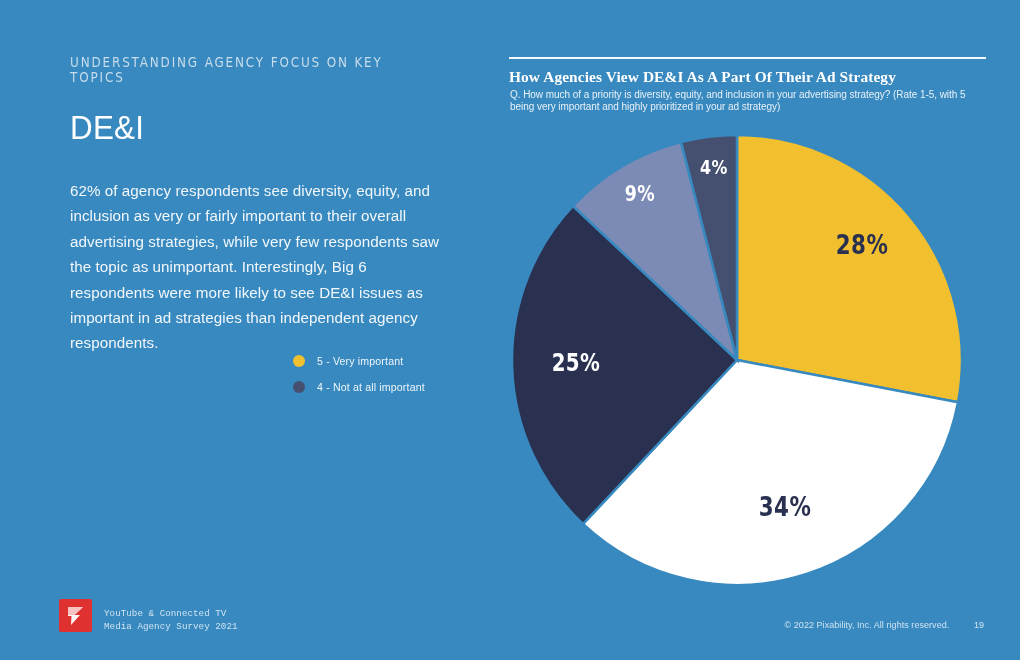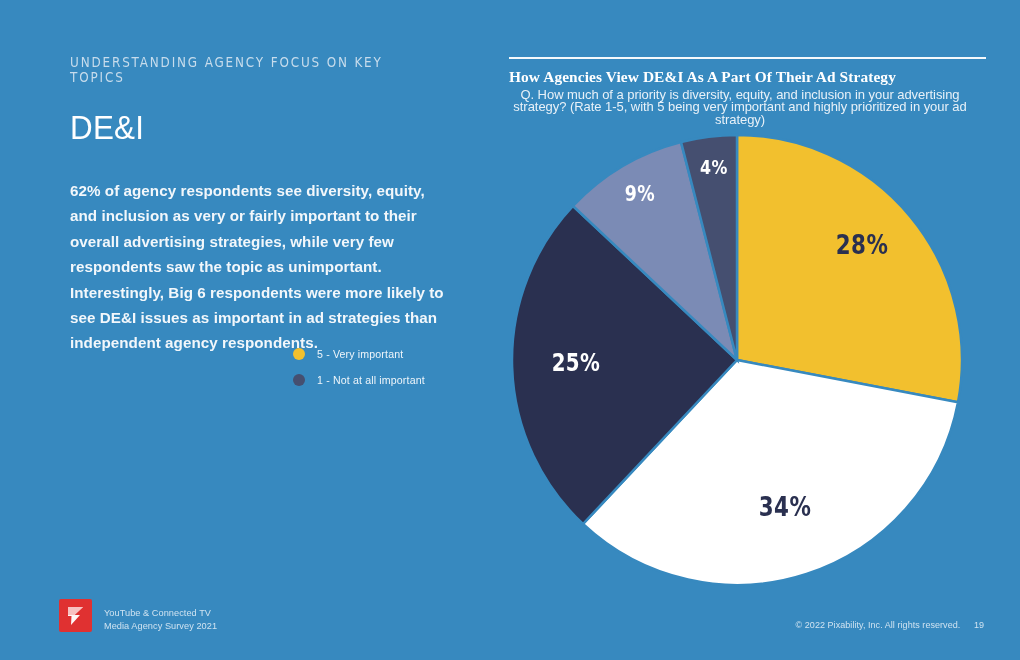--- a/index.html
+++ b/index.html
@@ -19,86 +19,86 @@
     font-weight:400;line-height:1;
     transform:scaleX(0.92);transform-origin:left center;
   }
   .bigtitle{
     font-size:33px;color:#ffffff;font-weight:400;
     margin-top:27px;line-height:1;letter-spacing:0.3px;
     transform:scaleX(0.95);transform-origin:left center;
   }
   .para{
     margin-top:34px;color:#f2f7fb;font-size:15.2px;
-    line-height:25.4px;font-weight:700;letter-spacing:0.05px;
+    line-height:25.4px;font-weight:400;letter-spacing:0.05px;
     width:375px;
   }
 
   
   .legend{position:absolute;left:293px;top:348px;}
-  .lrow{display:flex;align-items:flex-start;height:25.7px;}
+  .lrow{display:flex;align-items:center;height:25.7px;}
   .ldot{width:12px;height:12px;border-radius:50%;flex:0 0 auto;}
   .ltext{margin-left:12px;color:#eef5fa;font-size:10.6px;letter-spacing:0.15px;white-space:nowrap;}
 
   
   .rule{position:absolute;left:509px;top:57px;width:477px;height:2px;background:#ffffff;opacity:.95;}
   .chart-title{
     position:absolute;left:509px;top:68px;width:480px;
     color:#ffffff;font-size:15.4px;font-weight:bold;
     letter-spacing:0.1px;
     font-family:Liberation Serif, serif;
   }
   .chart-sub{
     position:absolute;left:510px;top:89px;width:460px;
-    color:#e8f1f8;font-size:13px;line-height:12.4px;letter-spacing:-0.05px;text-align:center;
+    color:#e8f1f8;font-size:10px;line-height:12.4px;letter-spacing:-0.05px;
   }
 
   .pie-wrap{position:absolute;left:0;top:0;width:1020px;height:660px;pointer-events:none;}
   .pielabel{
     position:absolute;font-weight:bold;
     font-family:"DejaVu Sans Condensed","Liberation Sans",sans-serif;
     transform:translate(-50%,-50%) scaleX(0.88);
     white-space:nowrap;letter-spacing:0.5px;
   }
 
   
   .logo{
     position:absolute;left:59px;top:599px;width:33px;height:33px;
     background:#e03131;border-radius:2px;
   }
   .logo svg{display:block;}
   .foot-left{
     position:absolute;left:104px;top:607px;color:#cfe3f1;
-    font-size:9.2px;line-height:13.4px;letter-spacing:0.05px;
+    font-size:9.2px;line-height:13.4px;letter-spacing:0.05px;font-family:Liberation Mono, monospace;
   }
   .foot-right{
     position:absolute;right:36px;top:620px;color:#cfe3f1;
     font-size:9px;letter-spacing:0.05px;white-space:nowrap;
   }
-  .pageno{margin-left:11px;}
+  .pageno{margin-left:22px;}
 </style>
 </head>
 <body>
 
 <div class="slide">
 
   <div class="left">
     <div class="eyebrow">UNDERSTANDING AGENCY FOCUS ON KEY TOPICS</div>
     <div class="bigtitle">DE&amp;I</div>
     <div class="para">62% of agency respondents see diversity, equity, and inclusion as very or fairly important to their overall advertising strategies, while very few respondents saw the topic as unimportant. Interestingly, Big 6 respondents were more likely to see DE&amp;I issues as important in ad strategies than independent agency respondents.</div>
   </div>
 
   <div class="legend">
     <div class="lrow">
       <span class="ldot" style="background:#F2C02E"></span>
       <span class="ltext">5 - Very important</span>
     </div>
     <div class="lrow">
       <span class="ldot" style="background:#454F70"></span>
-      <span class="ltext">1 - Not at all important</span>
+      <span class="ltext">4 - Not at all important</span>
     </div>
   </div>
 
   <div class="rule"></div>
   <div class="chart-title">How Agencies View DE&amp;I As A Part Of Their Ad Strategy</div>
   <div class="chart-sub">Q. How much of a priority is diversity, equity, and inclusion in your advertising strategy? (Rate 1-5, with 5 being very important and highly prioritized in your ad strategy)</div>
 
   <div class="pie-wrap">
     <svg width="1020" height="660" viewBox="0 0 1020 660">
       <g id="pie-slices">

